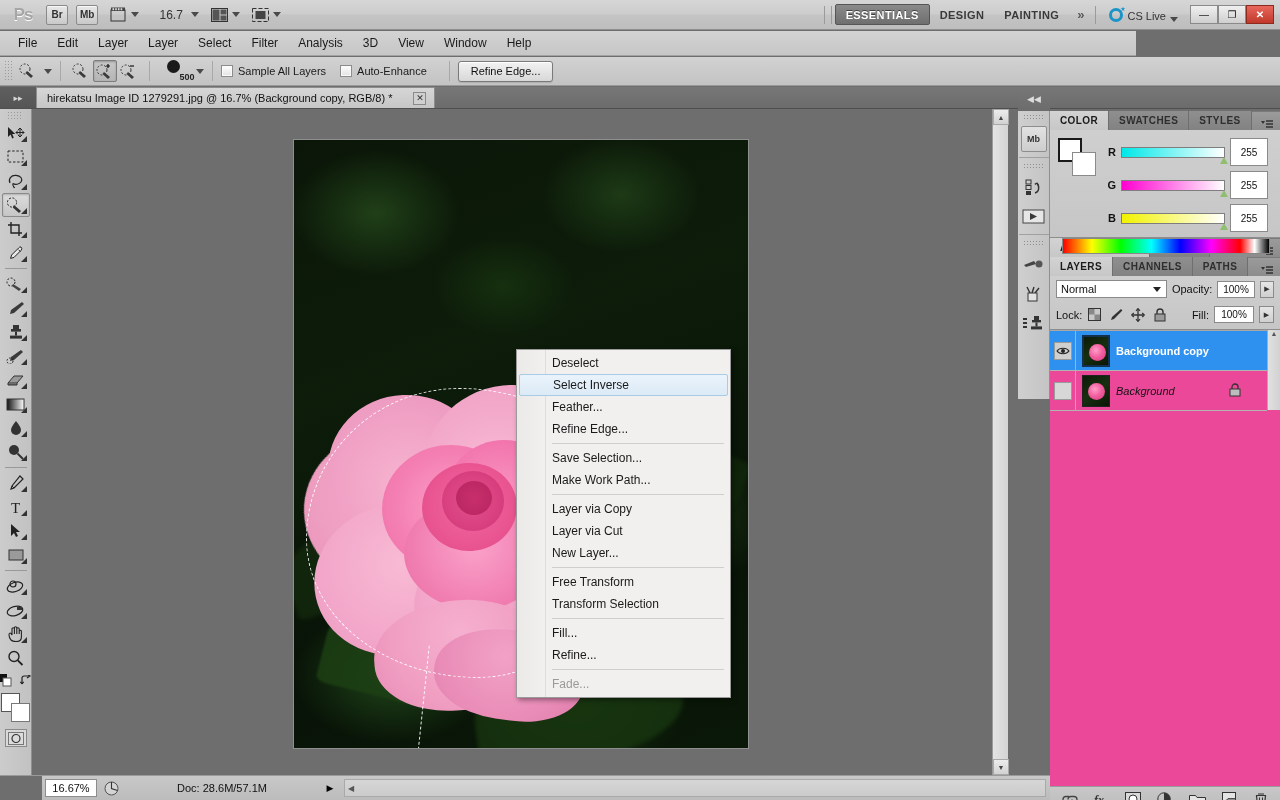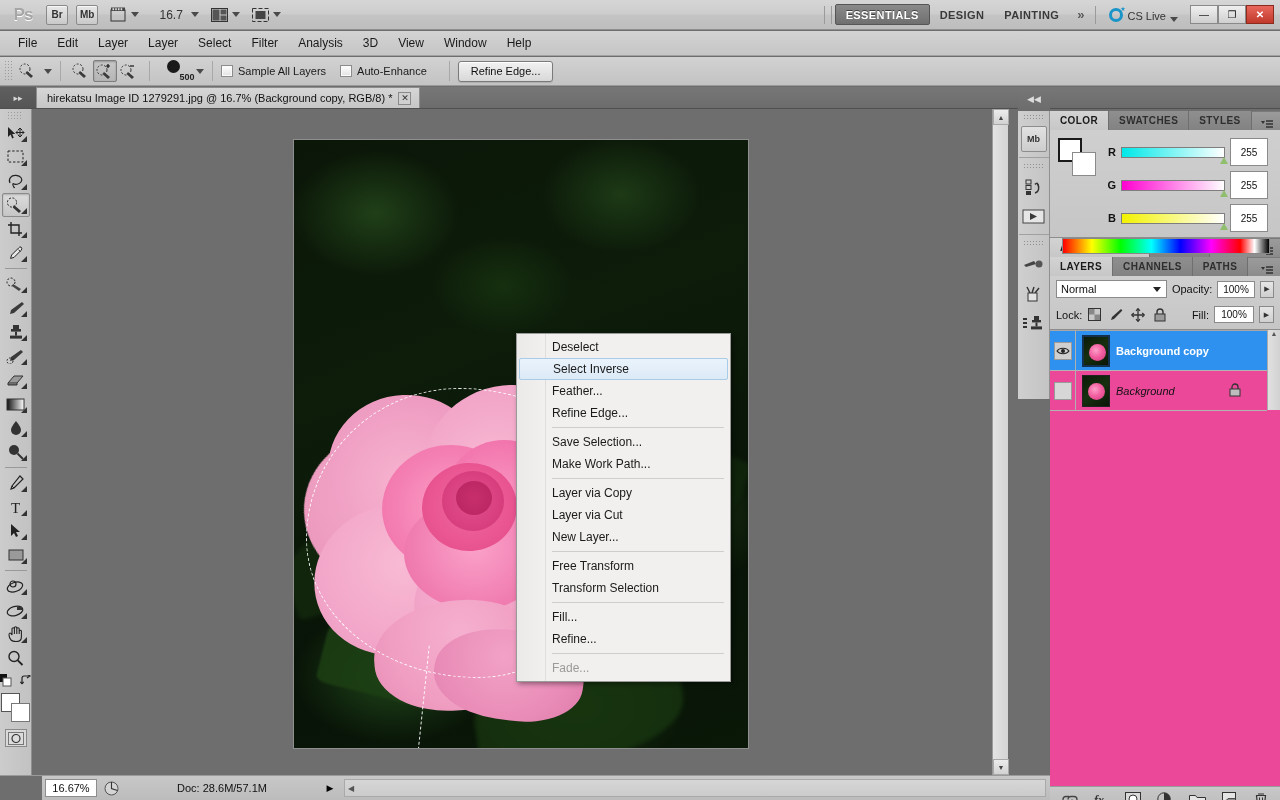--- a/index.html
+++ b/index.html
@@ -60,21 +60,21 @@
   .cslive-ring:after{content:"";position:absolute;right:-5px;top:-4px;width:5px;height:5px;background:#1b94c8;
      clip-path:polygon(50% 0,61% 35%,100% 35%,68% 57%,79% 91%,50% 70%,21% 91%,32% 57%,0 35%,39% 35%);}
   .winbtns { display:flex; margin-left:12px; margin-right:6px; }
   .wb { width:28px;height:19px;border:1px solid #8a8a8a;
         background:linear-gradient(to bottom,#f0f0f0,#cfcfcf);
         display:flex;align-items:center;justify-content:center;font-size:10px;color:#222;}
   .wb.close { background:linear-gradient(to bottom,#e8675c,#c0392b); color:#fff; border-color:#8c2a1e; font-weight:bold;}
 
   
   .menubar {
-    position:absolute; left:0; top:31px; width:1280px; height:25px;
+    position:absolute; left:0; top:31px; width:1136px; height:25px;
     background:linear-gradient(to bottom,#d3d3d3,#c6c6c6);
     border-bottom:1px solid #a2a2a2;
     display:flex; align-items:center; padding-left:8px;
   }
   .menuitem { padding:0 10px; height:22px; display:flex; align-items:center; font-size:12px; color:#1a1a1a; }
 
   
   .optbar {
     position:absolute; left:0; top:57px; width:1280px; height:29px;
     background:linear-gradient(to bottom,#d2d2d2,#c3c3c3);
@@ -106,21 +106,21 @@
 
   
   .tabbar {
     position:absolute; left:0; top:87px; width:1280px; height:22px;
     background:linear-gradient(to bottom,#777,#6c6c6c);
     border-bottom:1px solid #4f4f4f; display:flex; align-items:flex-end;
   }
   .tabgrip { width:36px; height:21px; display:flex; align-items:center; justify-content:center;
      background:linear-gradient(to bottom,#5f5f5f,#555); color:#d8d8d8; font-size:9px; }
   .doctab {
-    height:21px; display:flex; align-items:center; gap:6px; padding:0 8px 0 10px;
+    height:21px; display:flex; align-items:center; gap:21px; padding:0 8px 0 10px;
     background:linear-gradient(to bottom,#d6d6d6,#c6c6c6);
     border:1px solid #8d8d8d; border-bottom:none; font-size:11px; color:#111;
   }
   .tabclose { width:13px;height:13px;border:1px solid #8a8a8a;background:#d0d0d0;
      display:flex;align-items:center;justify-content:center;font-size:9px;color:#333;}
 
   
   .toolbar {
     position:absolute; left:0; top:109px; width:32px; height:666px;
     background:linear-gradient(to right,#cccccc,#c2c2c2);
@@ -286,21 +286,21 @@
 
   .layersfooter {
     position:absolute; left:0; bottom:0; width:230px; height:25px;
     background:linear-gradient(to bottom,#c8c8c8,#bababa); border-top:1px solid #9a9a9a;
     display:flex;align-items:center;justify-content:center;gap:15px; color:#333;
   }
   .ficon { width:17px;height:17px;display:flex;align-items:center;justify-content:center; }
 
   
   .ctxmenu {
-    position:absolute; left:516px; top:333px; width:215px;
+    position:absolute; left:516px; top:349px; width:215px;
     background:#f1f0ee; border:1px solid #9a9a9a;
     box-shadow: 2px 2px 5px rgba(0,0,0,.4);
     padding:2px 0;
   }
   .ctxmenu:before {
     content:""; position:absolute; left:0; top:0; bottom:0; width:28px;
     background:linear-gradient(to right,#eceae8,#f1f0ee);
     border-right:1px solid #e0dedb;
   }
   .ctxitem {

